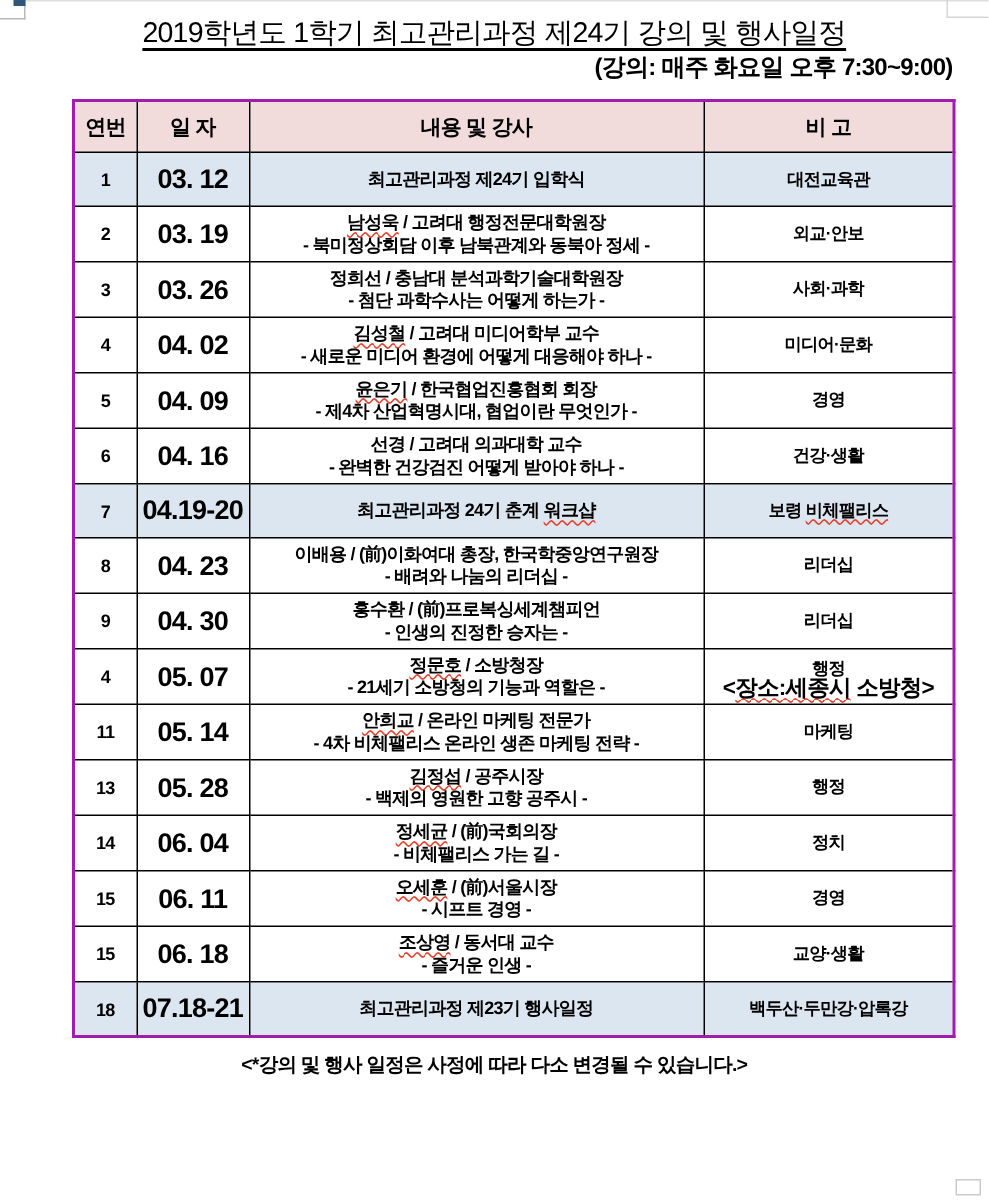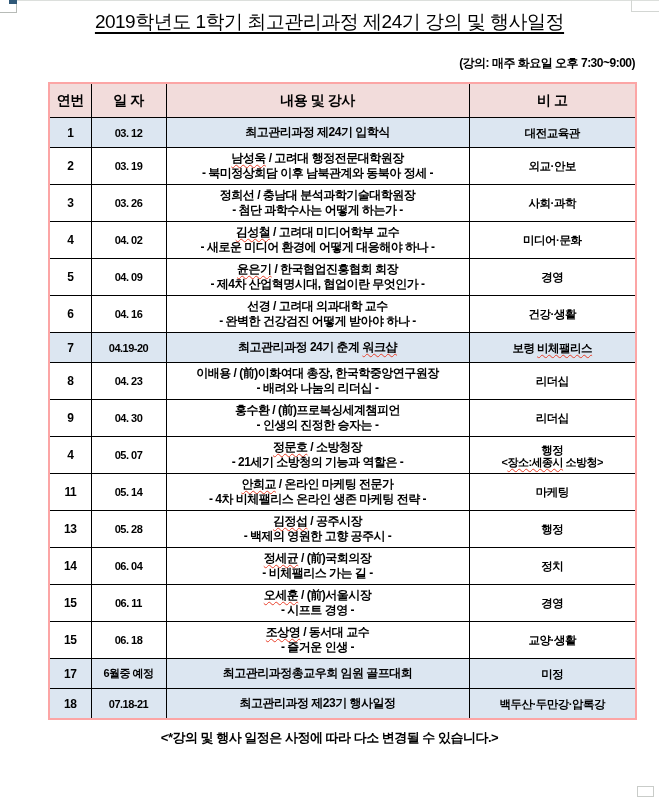--- a/index.html
+++ b/index.html
@@ -13,40 +13,40 @@
   .corner-tl .tick{position:absolute;left:9px;top:0;width:8px;height:4px;background:#2f5878;}
   .corner-tr{position:absolute;right:0;top:0;width:27px;height:11px;
     border-left:1px solid #d3d6d3;border-bottom:1px solid #d3d6d3;}
   .corner-br{position:absolute;right:5px;bottom:3px;width:15px;height:9px;border:1px solid #c9ccc9;}
 
   .title{
     margin:9px 0 0 0;text-align:center;font-size:19px;font-weight:normal;letter-spacing:-0.5px;
     text-decoration:underline;text-decoration-thickness:2px;text-underline-offset:4px;
   }
   .subtitle{
-    margin-top:20px;margin-right:24px;text-align:right;font-size:12px;font-weight:bold;letter-spacing:-0.5px;
+    margin-top:0;margin-right:24px;text-align:right;font-size:16px;font-weight:bold;letter-spacing:-0.5px;
   }
   table.schedule{
     margin:10px 0 0 48px;width:587px;border-collapse:collapse;table-layout:fixed;
-    border:2px solid #fca5a5;
+    border:2px solid #a21caf;
   }
   table.schedule th,table.schedule td{
     border:1px solid #000;text-align:center;vertical-align:middle;
     font-weight:bold;letter-spacing:-0.5px;overflow:hidden;
   }
   table.schedule th{
     background:var(--header-bg,#F2DCDB);height:31px;font-size:14px;
   }
   td.c-no{font-size:12px;}
-  td.c-date{font-size:11px;}
+  td.c-date{font-size:18px;}
   td.c-content{font-size:12px;}
   td.c-note{font-size:11.5px;}
   .line{line-height:15px;}
   .note{line-height:14px;}
-  .subnote{font-size:11px;line-height:11px;letter-spacing:-0.5px;}
+  .subnote{font-size:15px;line-height:11px;letter-spacing:-0.5px;}
   table.schedule td{padding:3px 2px;}
   tr.single td{padding:7px 2px;}
   tr.hl td{background:var(--highlight-bg,#DCE6F1);}
   .squiggle{
     text-decoration:underline;text-decoration-style:wavy;
     text-decoration-color:var(--squiggle,#e8402a);text-decoration-thickness:1px;
     text-underline-offset:2px;
   }
   .footer{
     margin-top:9px;text-align:center;font-size:13px;font-weight:bold;letter-spacing:-0.5px;
@@ -240,30 +240,20 @@
         <td class="c-date">06. 18</td>
         <td class="c-content">
           <div class="line"><span class="squiggle">조상영</span> / 동서대 교수</div>
           <div class="line">- 즐거운 인생 -</div>
         </td>
         <td class="c-note">
           <div class="note">교양·생활</div>
         </td>
       </tr>
       <tr class="hl single">
-        <td class="c-no">17</td>
-        <td class="c-date">6월중 예정</td>
-        <td class="c-content">
-          <div class="line">최고관리과정총교우회 임원 골프대회</div>
-        </td>
-        <td class="c-note">
-          <div class="note">미정</div>
-        </td>
-      </tr>
-      <tr class="hl single">
         <td class="c-no">18</td>
         <td class="c-date">07.18-21</td>
         <td class="c-content">
           <div class="line">최고관리과정 제23기 행사일정</div>
         </td>
         <td class="c-note">
           <div class="note">백두산·두만강·압록강</div>
         </td>
       </tr>
     </tbody>

